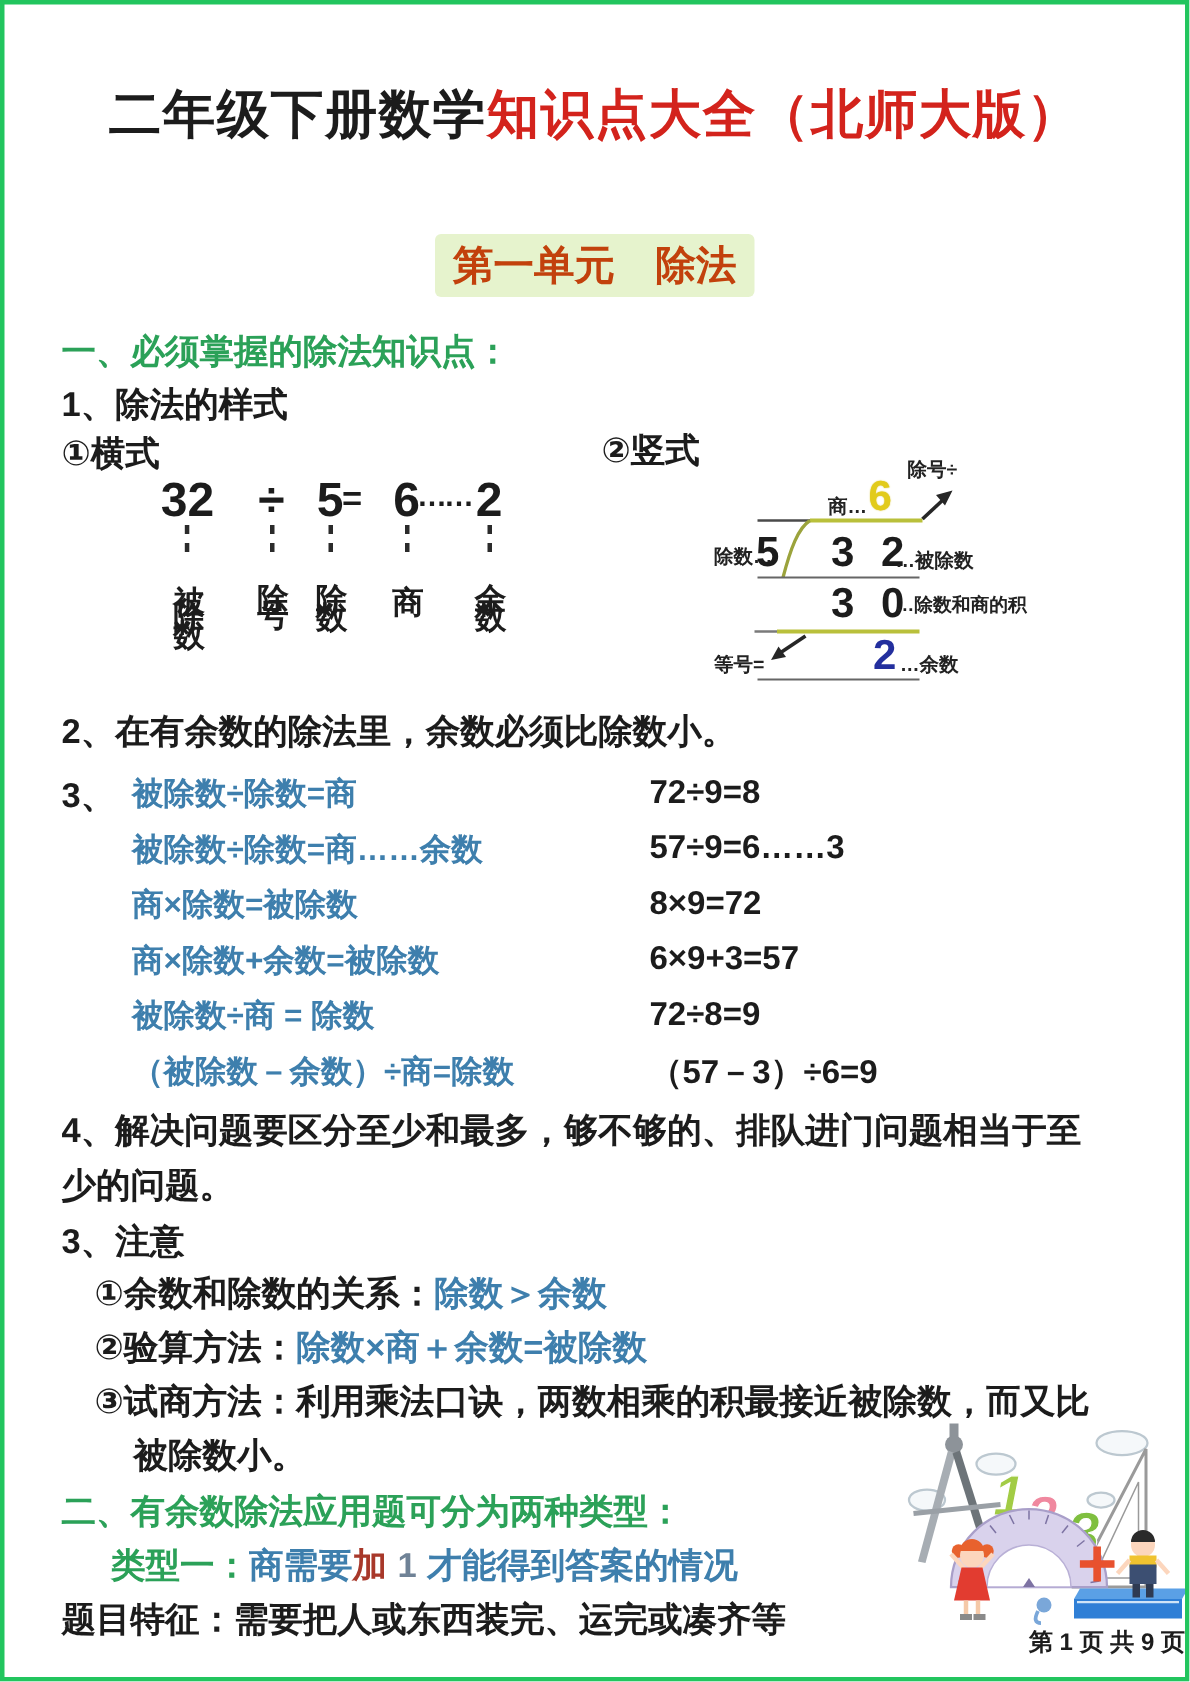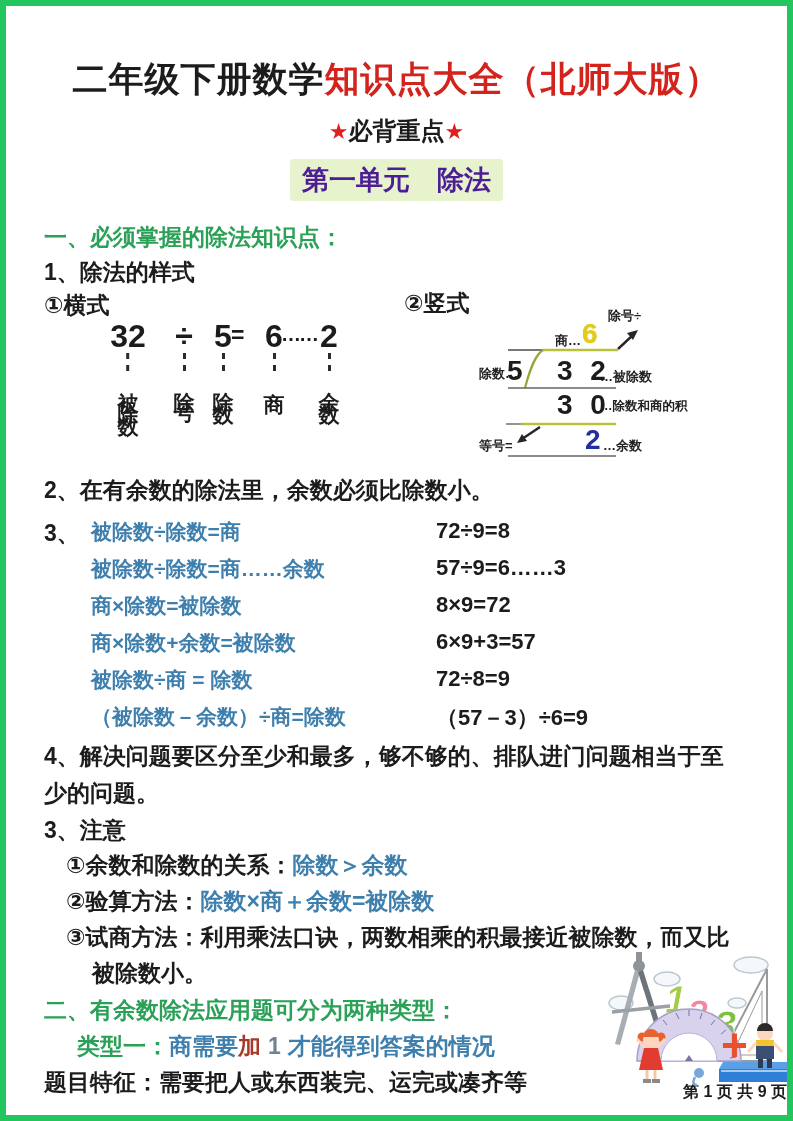--- a/index.html
+++ b/index.html
@@ -1,30 +1,30 @@
 <!DOCTYPE html>
 <html><head>
 <meta charset="utf-8">
 <style>
   html,body{margin:0;padding:0;background:#e9e9e9;}
   .page{
     position:relative;width:793px;height:1121px;margin:0 auto;
     background:#ffffff;overflow:hidden;
     font-family:"Liberation Sans","DejaVu Sans",sans-serif;
-    color:#1c1c1c;border:6px solid #22c55e;box-sizing:border-box;
+    color:#1c1c1c;border:3px solid #22c55e;box-sizing:border-box;
   }
   .abs{position:absolute;white-space:nowrap;}
 
   
   .title{top:50px;left:0;right:0;text-align:center;font-size:35px;font-weight:900;letter-spacing:1px;}
   .title .red{color:#d3231c;}
   .subtitle{top:109px;left:0;right:0;text-align:center;font-size:24px;font-weight:800;}
   .subtitle .star{color:#e01f1f;font-size:22px;}
   .unitline{top:153px;left:0;right:0;text-align:center;}
-  .unitline span{display:inline-block;background:#e6f3cd;color:#4c1d95;font-size:27px;font-weight:800;padding:3px 12px;border-radius:4px;}
+  .unitline span{display:inline-block;background:#e6f3cd;color:#c2410c;font-size:27px;font-weight:800;padding:3px 12px;border-radius:4px;}
 
   
   .green-h{color:#2ba158;font-weight:800;font-size:23px;}
   .body-l{font-size:22px;font-weight:600;}
   .blue{color:#3e7fad;font-weight:600;}
   .formula{font-size:21px;}
 
   
   .hdiag{left:105px;top:316px;width:250px;height:142px;}
   .hcol{position:absolute;top:0;display:flex;flex-direction:column;align-items:center;transform:translateX(-50%);}
@@ -52,23 +52,20 @@
 </style>
 </head>
 <body>
 
 <div class="page">
 
   <div class="abs title">
     <span>二年级下册数学</span><span class="red">知识点大全（北师大版）</span>
   </div>
 
-  <div class="abs subtitle">
-    <span class="star">★</span><span>必背重点</span><span class="star">★</span>
-  </div>
 
   <div class="abs unitline">
     <span>第一单元　除法</span>
   </div>
 
   <div class="abs green-h" style="left:38px;top:216px;">一、必须掌握的除法知识点：</div>
 
   <div class="abs body-l" style="left:38px;top:251px;font-size:23px;">1、除法的样式</div>
 
   <div class="abs body-l" style="left:38px;top:284px;font-size:23px;">①横式</div>

